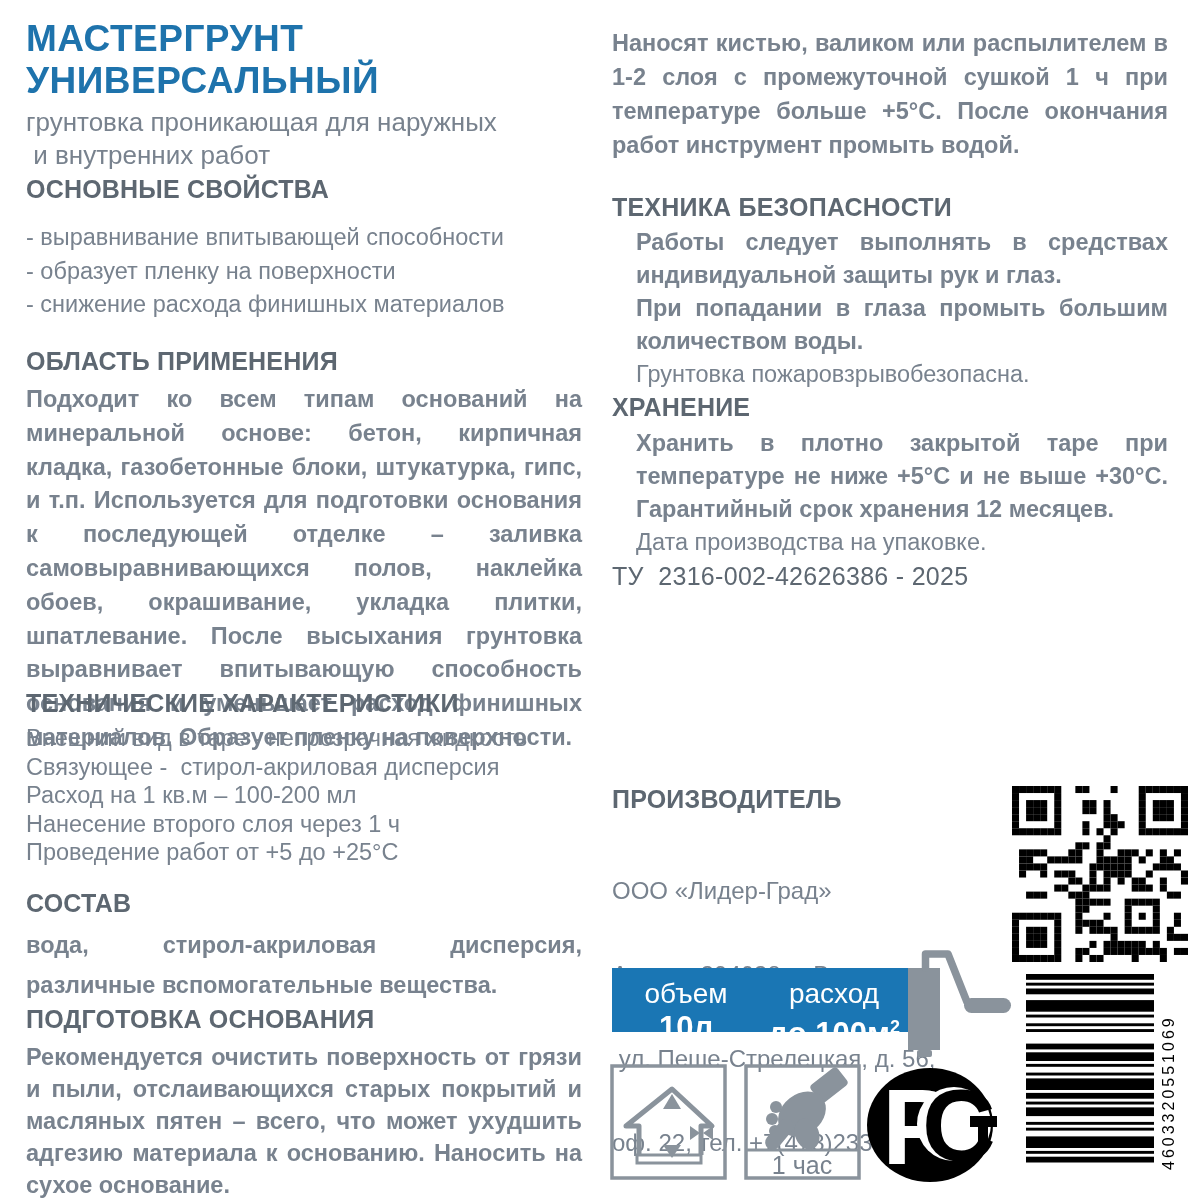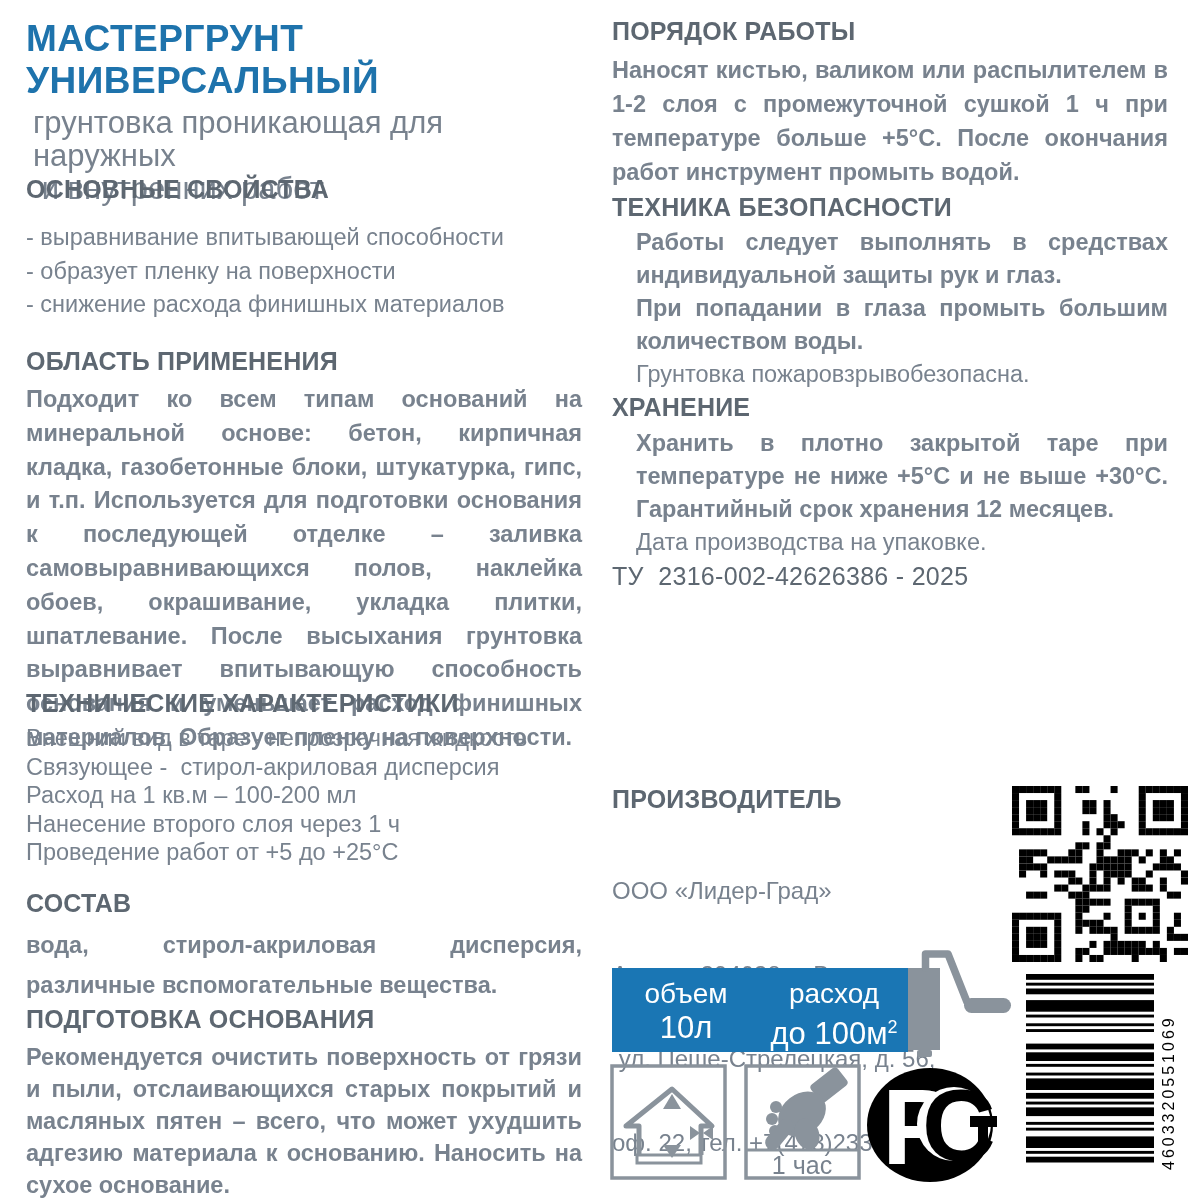--- a/index.html
+++ b/index.html
@@ -10,37 +10,37 @@
   html,body{margin:0;padding:0;}
   body{
     width:1200px;height:1199px;position:relative;background:#ffffff;
     font-family:"Liberation Sans","DejaVu Sans",sans-serif;overflow:hidden;
   }
   .sec{position:absolute;}
   .col-l{left:26px;width:556px;}
   .col-r{left:612px;width:556px;}
   .title{font-size:37px;font-weight:bold;color:var(--accent-blue);
          line-height:42px;letter-spacing:.5px;margin:0;}
-  .subtitle{font-size:31px;color:var(--body-gray);line-height:33px;margin-top:4px;white-space:pre-wrap;margin-left:7px;}
+  .subtitle{font-size:26px;color:var(--body-gray);line-height:33px;margin-top:4px;white-space:pre-wrap;}
   .h{font-size:25px;font-weight:bold;color:var(--heading-gray);
      letter-spacing:.2px;line-height:27px;margin:0;}
   .t{font-size:23.5px;color:var(--body-gray);margin-top:8px;line-height:34px;}
   .just{text-align:justify;text-align-last:left;font-weight:bold;}
   .li{line-height:33.5px;white-space:pre-wrap;}
   .li-tight{line-height:28.5px;white-space:pre-wrap;}
   .lh30{line-height:40px;}
   .lh33{line-height:33px;margin-left:24px;}
   .lh32{line-height:32px;}
   .lh28{line-height:28px;white-space:pre-wrap;}
   .tu{font-size:25px;font-weight:normal;color:var(--heading-gray);white-space:pre-wrap;letter-spacing:.3px;}
-  .badge{left:612px;top:968px;width:296px;height:84px;background:var(--box-blue);
+  .badge{left:612px;top:968px;width:296px;height:64px;background:var(--box-blue);
          display:flex;color:#fff;text-align:center;padding-top:9px;}
   .badge-col{flex:1;}
   .badge-label{font-size:28px;line-height:33px;}
-  .badge-value{font-size:31px;font-weight:normal;line-height:35px;}
+  .badge-value{font-size:31px;font-weight:bold;line-height:35px;}
   .badge-value sup{font-size:18px;}
   .pict{position:absolute;}
   svg text{font-family:"Liberation Sans","DejaVu Sans",sans-serif;}
 </style>
 </head>
 <body>
 
 <div class="sec col-l" style="top:18px">
   <div class="title">МАСТЕРГРУНТ</div>
   <div class="title">УНИВЕРСАЛЬНЫЙ</div>
@@ -77,21 +77,20 @@
   <div class="h">СОСТАВ</div>
   <div class="t just lh30">вода, стирол-акриловая дисперсия, различные вспомогательные вещества.</div>
 </div>
 
 <div class="sec col-l" style="top:1006px">
   <div class="h">ПОДГОТОВКА ОСНОВАНИЯ</div>
   <div class="t just lh32">Рекомендуется очистить поверхность от грязи и пыли, отслаивающихся старых покрытий и масляных пятен – всего, что может ухудшить адгезию материала к основанию. Наносить на сухое основание.</div>
 </div>
 
 <div class="sec col-r" style="top:18px">
-  <div class="h">ПОРЯДОК РАБОТЫ</div>
   <div class="t just">Наносят кистью, валиком или распылителем в 1-2 слоя с промежуточной сушкой 1 ч при температуре больше +5°С. После окончания работ инструмент промыть водой.</div>
 </div>
 
 <div class="sec col-r" style="top:194px">
   <div class="h">ТЕХНИКА БЕЗОПАСНОСТИ</div>
   <div class="t just lh33" style="margin-top:5px">Работы следует выполнять в средствах индивидуальной защиты рук и глаз.</div>
   <div class="t just lh33" style="margin-top:0">При попадании в глаза промыть большим количеством воды.</div>
   <div class="t lh33" style="margin-top:0">Грунтовка пожаровзрывобезопасна.</div>
 </div>
 

